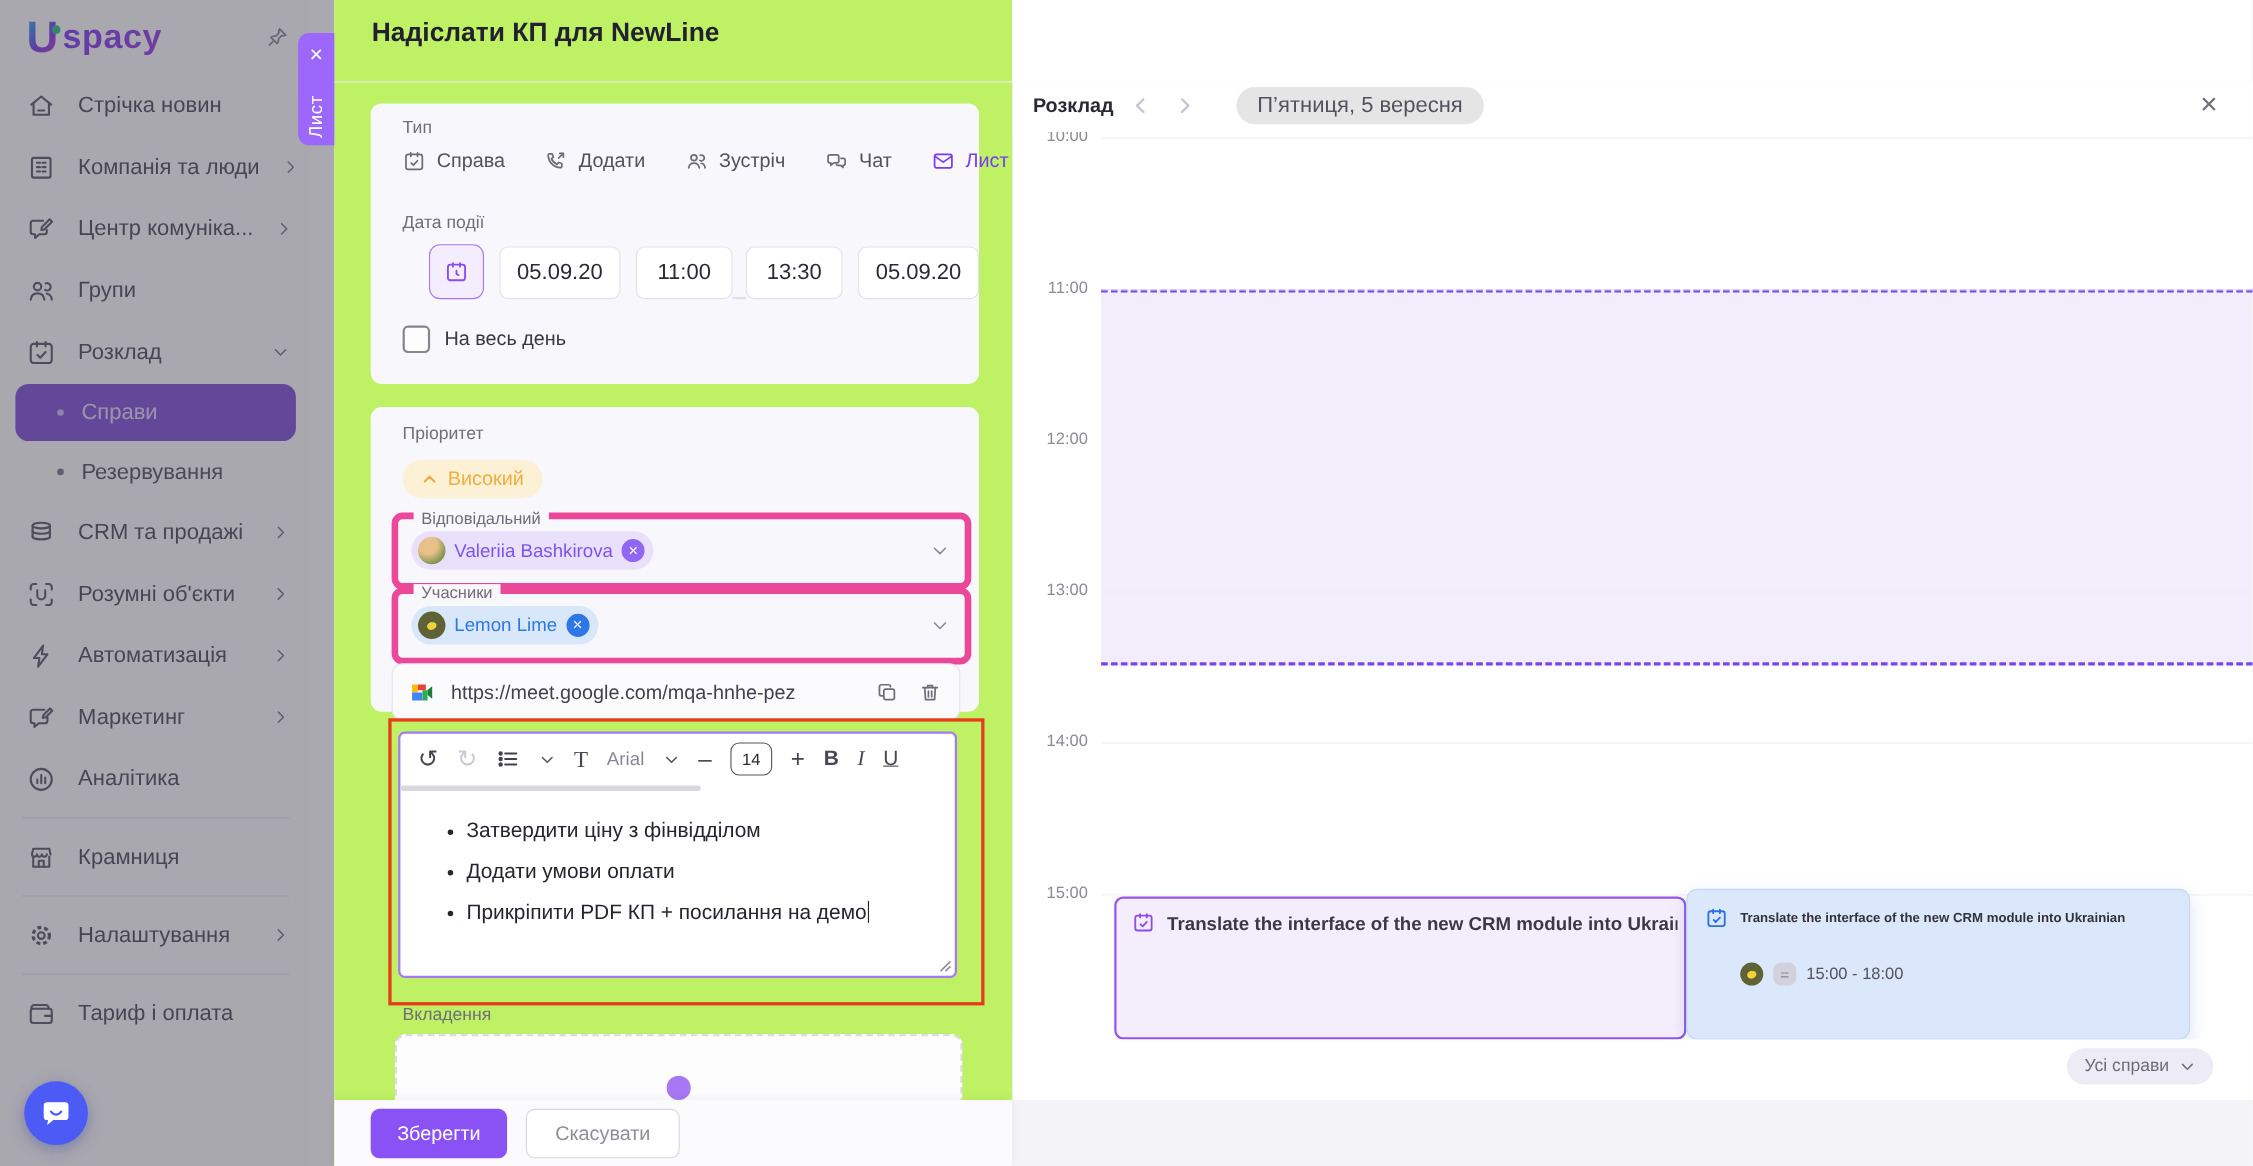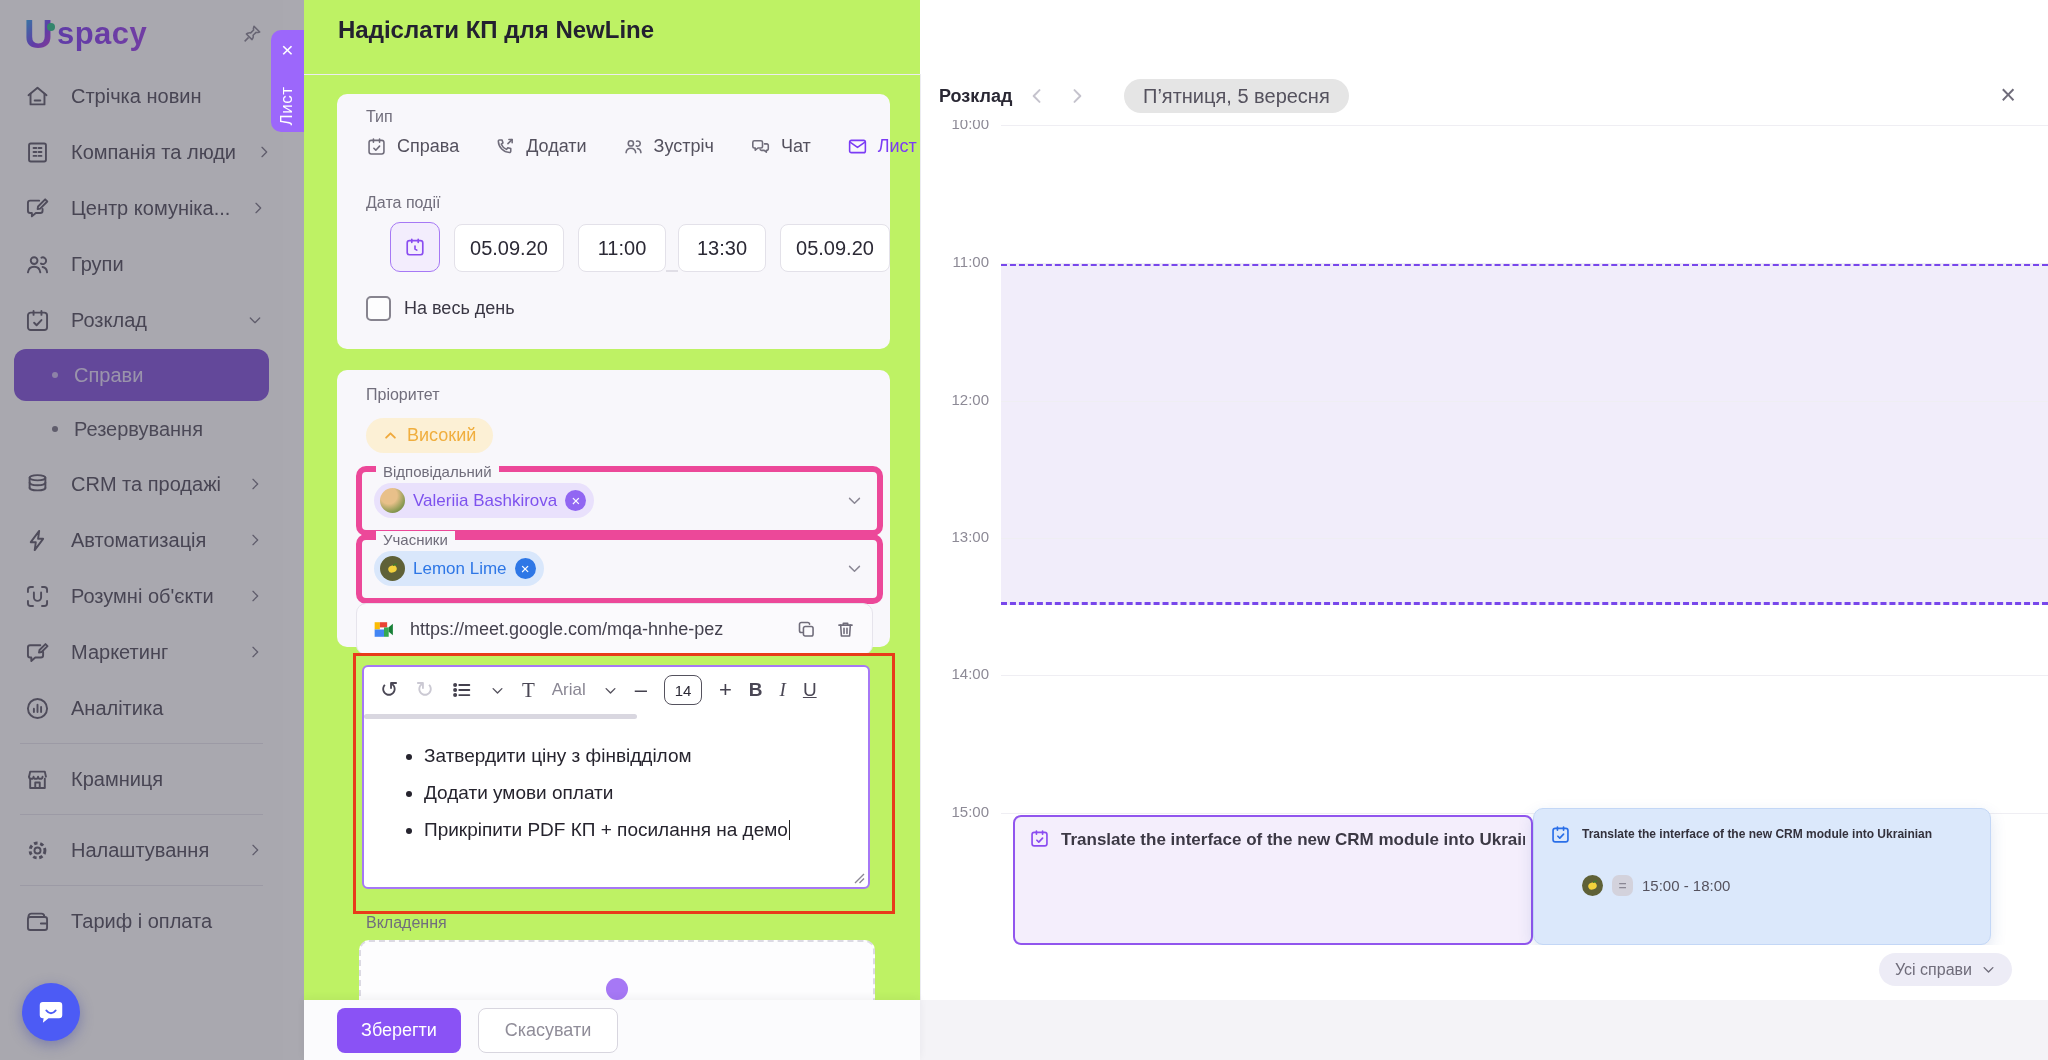--- a/index.html
+++ b/index.html
@@ -274,39 +274,39 @@
           </span>
         <span>CRM та продажі</span>
         <span class="chev">
             <svg width="16" height="16" viewBox="0 0 24 24" fill="none" stroke="currentColor" stroke-width="2" stroke-linecap="round" stroke-linejoin="round">
               <polyline points="9 5 16 12 9 19"></polyline>
             </svg>
           </span>
       </div>
       <div class="side-item">
         <span class="sicon">
-            <svg viewBox="0 0 24 24" fill="none" stroke="currentColor" stroke-width="1.7" stroke-linejoin="round">
-              <path d="M13.5 3.5L6 13.5h4.5l-1 7L17 10.5h-4.5l1-7z"></path>
-            </svg>
-          </span>
-        <span>Автоматизація</span>
-        <span class="chev">
-            <svg width="16" height="16" viewBox="0 0 24 24" fill="none" stroke="currentColor" stroke-width="2" stroke-linecap="round" stroke-linejoin="round">
-              <polyline points="9 5 16 12 9 19"></polyline>
-            </svg>
-          </span>
-      </div>
-      <div class="side-item">
-        <span class="sicon">
             <svg viewBox="0 0 24 24" fill="none" stroke="currentColor" stroke-width="1.7" stroke-linecap="round">
               <path d="M8 3.5H6A2.5 2.5 0 0 0 3.5 6v2M16 3.5h2A2.5 2.5 0 0 1 20.5 6v2M8 20.5H6A2.5 2.5 0 0 1 3.5 18v-2M16 20.5h2a2.5 2.5 0 0 0 2.5-2.5v-2"></path>
               <path d="M8.8 8.5v4.2a3.2 3.2 0 0 0 6.4 0V8.5"></path>
             </svg>
           </span>
         <span>Розумні об'єкти</span>
+        <span class="chev">
+            <svg width="16" height="16" viewBox="0 0 24 24" fill="none" stroke="currentColor" stroke-width="2" stroke-linecap="round" stroke-linejoin="round">
+              <polyline points="9 5 16 12 9 19"></polyline>
+            </svg>
+          </span>
+      </div>
+      <div class="side-item">
+        <span class="sicon">
+            <svg viewBox="0 0 24 24" fill="none" stroke="currentColor" stroke-width="1.7" stroke-linejoin="round">
+              <path d="M13.5 3.5L6 13.5h4.5l-1 7L17 10.5h-4.5l1-7z"></path>
+            </svg>
+          </span>
+        <span>Автоматизація</span>
         <span class="chev">
             <svg width="16" height="16" viewBox="0 0 24 24" fill="none" stroke="currentColor" stroke-width="2" stroke-linecap="round" stroke-linejoin="round">
               <polyline points="9 5 16 12 9 19"></polyline>
             </svg>
           </span>
       </div>
       <div class="side-item">
         <span class="sicon">
             <svg viewBox="0 0 24 24" fill="none" stroke="currentColor" stroke-width="1.7" stroke-linecap="round" stroke-linejoin="round">
               <path d="M14.5 5.5H5.5a2 2 0 0 0-2 2v7a2 2 0 0 0 2 2h1v3l3.5-3h5a2 2 0 0 0 2-2v-3"></path>

